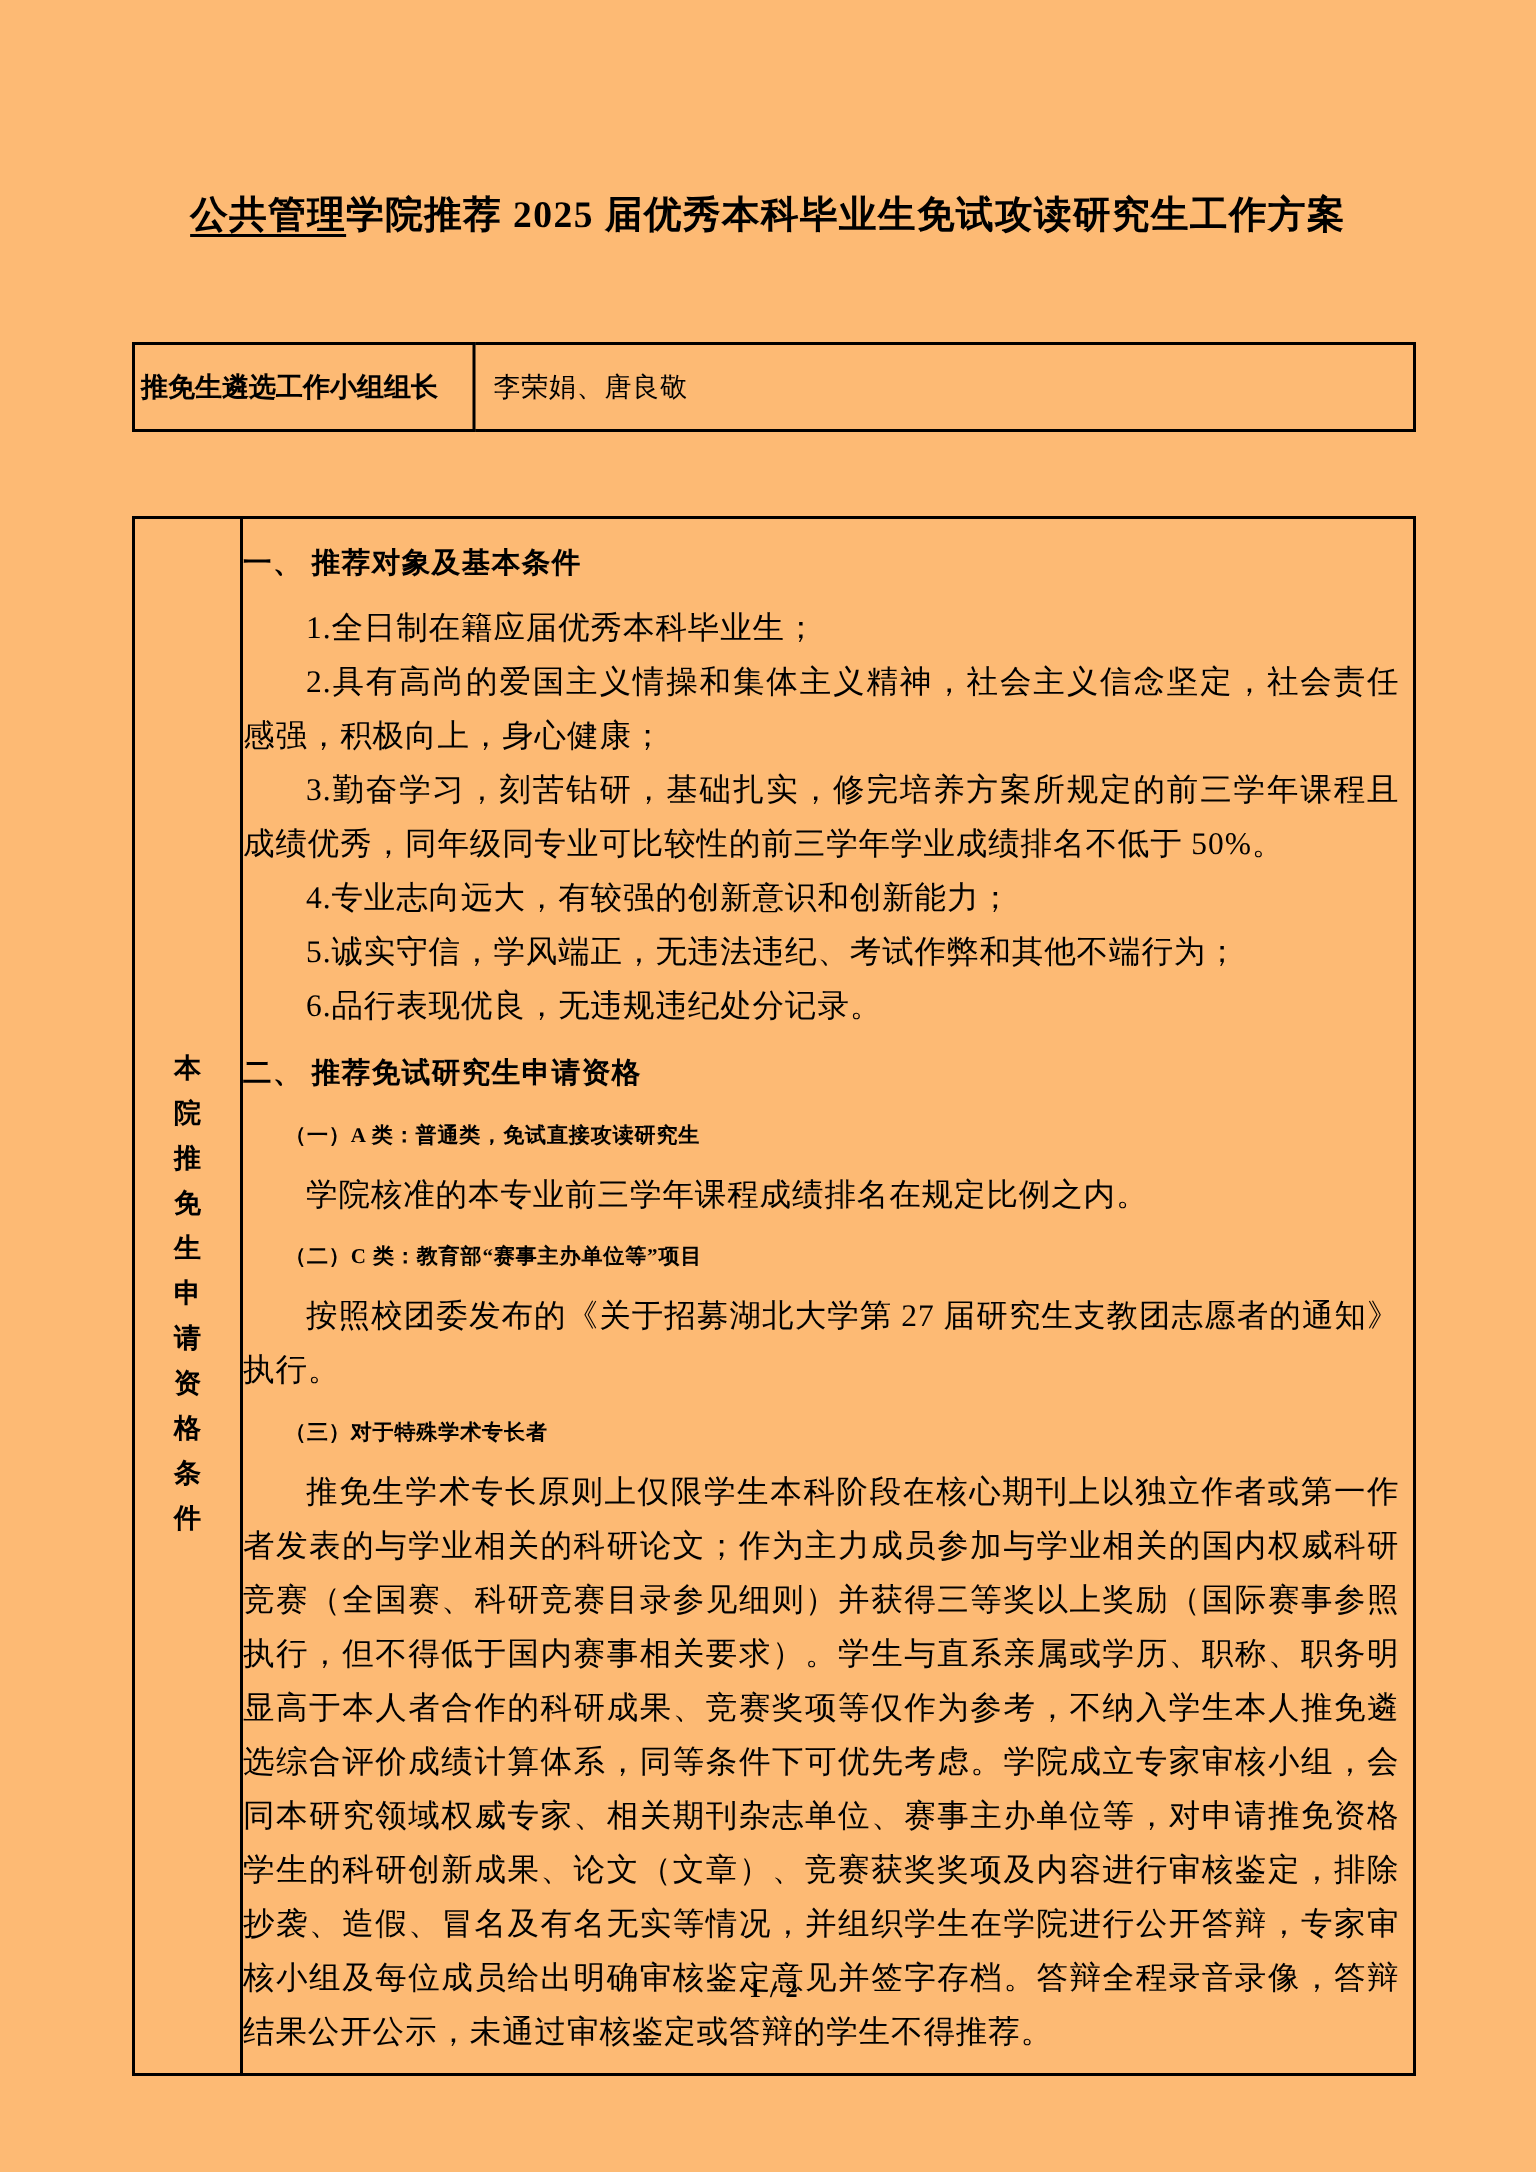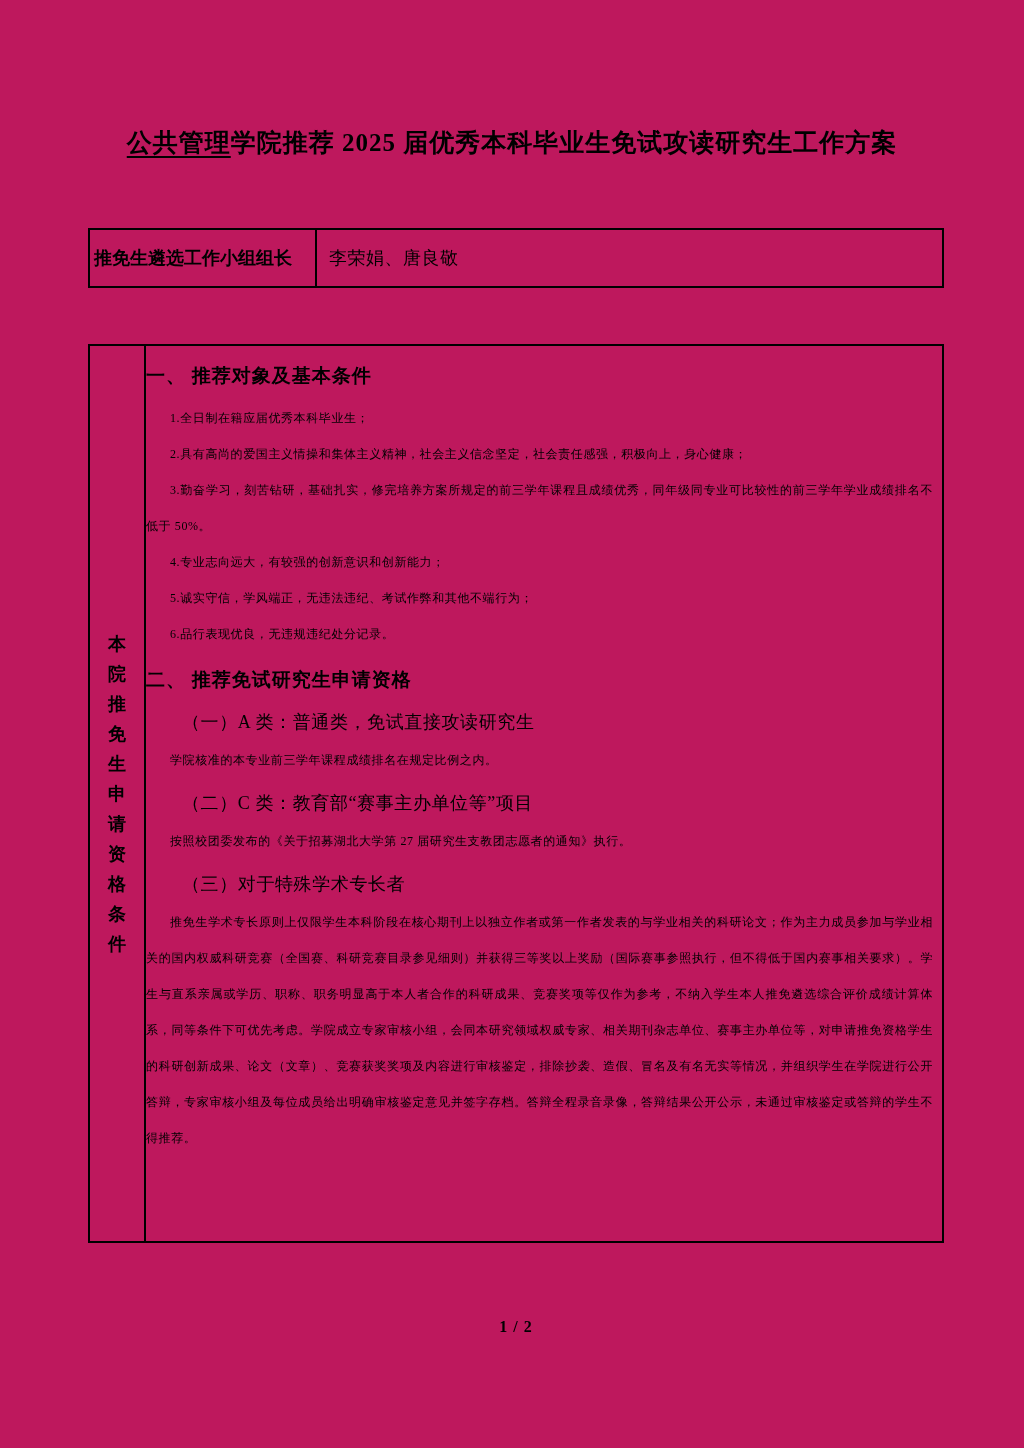--- a/index.html
+++ b/index.html
@@ -3,21 +3,21 @@
 <meta charset="utf-8">
 <style>
   * { margin: 0; padding: 0; box-sizing: border-box; }
   html, body { background: #ffffff; }
   body {
     width: 1024px; height: 1448px;
     position: relative;
     font-family: "Liberation Serif", "DejaVu Serif", serif;
     color: #000000;
   }
-  .page { position: absolute; inset: 0; background: #be185d; }
+  .page { position: absolute; inset: 0; background: #fdba74; }
 
   
   .doc-title {
     position: absolute; top: 126px; left: 0; width: 100%;
     text-align: center;
     font-size: 25px; font-weight: bold; letter-spacing: 1px;
     white-space: nowrap;
   }
   .doc-title .u-part { text-decoration: underline; text-underline-offset: 5px; }
 
@@ -38,42 +38,42 @@
   #info-table .value-cell {
     font-size: 18px; padding: 16px 12px; vertical-align: middle;
     letter-spacing: 0.5px;
   }
   #info-table .row-1 td { height: 32px; }
   #info-table .row-2 td { height: 68px; }
 
   #cond-table { top: 344px; }
   #cond-table td { height: 897px; }
   .side-cell {
-    width: 56px; text-align: center; vertical-align: middle;
+    width: 72px; text-align: center; vertical-align: middle; font-family: Liberation Mono, monospace;
   }
   .side-label {
     display: inline-block; width: 20px;
     font-weight: bold; font-size: 18px; line-height: 30px;
     word-break: break-all; text-align: center;
   }
   .content-cell {
     vertical-align: top;
     padding: 14px 9px 10px 0;
   }
   .sec-heading {
     font-weight: bold; font-size: 19px; line-height: 32px;
     letter-spacing: 1px; margin: 0 0 8px 0;
   }
   .sec-heading.second { margin-top: 12px; }
   .content-cell p {
-    font-size: 12px; line-height: 36px;
+    font-size: 21px; line-height: 36px;
     text-indent: 2em; text-align: justify; letter-spacing: 0.6px;
   }
   .sub-heading {
-    font-weight: normal; font-size: 18px; line-height: 36px;
+    font-weight: bold; font-size: 14px; line-height: 36px;
     text-indent: 2em; margin-top: 7px; margin-bottom: 2px;
     letter-spacing: 0.6px;
   }
 
   
   .page-footer {
     position: absolute; top: 1318px; left: 4px; width: 100%;
     text-align: center; font-size: 16px; font-weight: bold;
     letter-spacing: 1px;
   }

